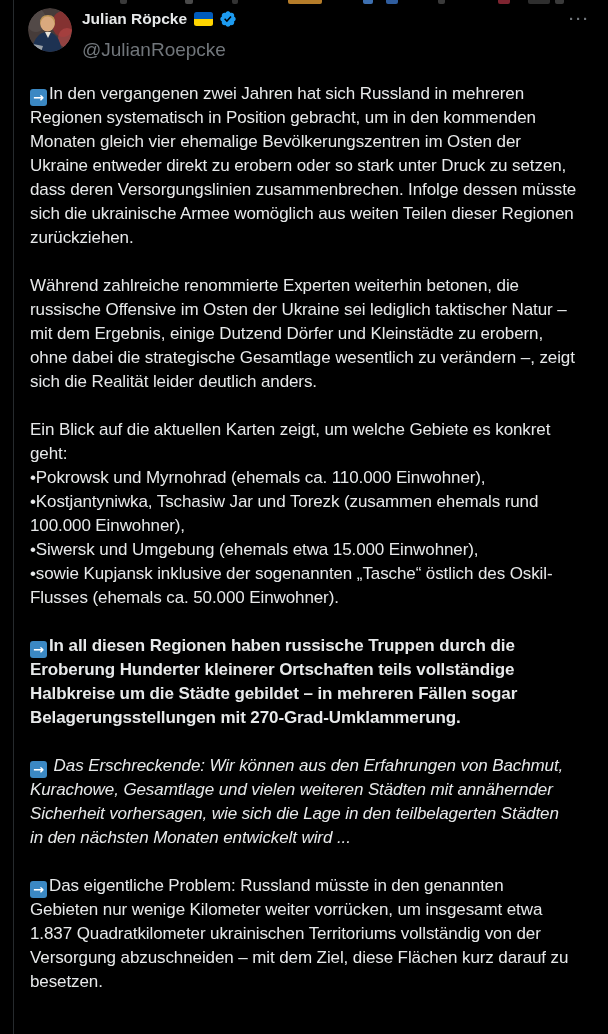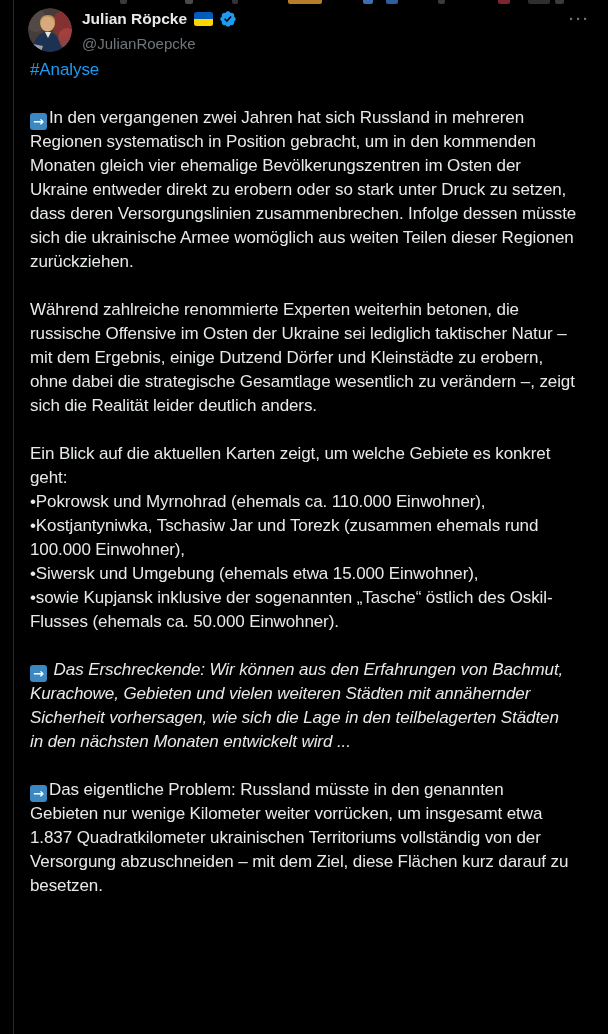--- a/index.html
+++ b/index.html
@@ -29,21 +29,21 @@
   .g6 { left:555px; width:9px;  background:#3a3a3a; }
 
   .header { position:absolute; top:8px; left:28px; right:16px; height:48px; }
   .avatar { position:absolute; left:0; top:0; width:44px; height:44px; border-radius:50%; overflow:hidden; cursor:pointer; }
   .id-block { position:absolute; left:54px; top:1px; }
   .name-row { display:flex; align-items:center; gap:6px;text-align:center; }
   .display-name { font-size:15.5px; font-weight:700; color:#e7e9ea; line-height:20px; white-space:nowrap; }
   .flag { display:inline-block; width:19px; height:14px; border-radius:2.5px; margin-left:1px;
           background:linear-gradient(to bottom, #005BBB 0 50%, #FFD500 50% 100%); }
   .badge { width:18px; height:18px; display:inline-block; }
-  .handle { font-size:15px; color:#71767b; line-height:20px; margin-top:5px; }
+  .handle { font-size:19px; color:#71767b; line-height:20px; margin-top:11px; }
   .more-btn { position:absolute; right:2px; top:4px; color:#71767b; font-size:15px; letter-spacing:2px;
               font-weight:700; cursor:pointer; line-height:14px; }
 
   .tweet-text { position:absolute; top:58px; left:30px; width:576px; }
   .tweet-text p { font-size:17px; line-height:24px; margin:24px 0 0 0; white-space:pre-wrap; letter-spacing:-0.1px; }
   .tweet-text p.first { margin-top:0; }
   .hashtag { color:#1d9bf0; text-decoration:none; cursor:pointer; }
   .bold { font-weight:700; }
   .italic { font-style:italic; }
 
@@ -105,21 +105,20 @@
           <path fill="#1d9bf0" d="M22.25 12c0-1.43-.88-2.67-2.19-3.34.46-1.39.2-2.9-.81-3.91s-2.52-1.27-3.91-.81c-.66-1.31-1.91-2.19-3.34-2.19s-2.67.88-3.33 2.19c-1.4-.46-2.91-.2-3.92.81s-1.26 2.52-.8 3.91c-1.31.67-2.2 1.91-2.2 3.34s.89 2.67 2.2 3.34c-.46 1.39-.21 2.9.8 3.91s2.52 1.26 3.91.81c.67 1.31 1.91 2.19 3.34 2.19s2.68-.88 3.34-2.19c1.39.45 2.9.2 3.91-.81s1.27-2.52.81-3.91c1.31-.67 2.19-1.91 2.19-3.34zm-11.71 4.2L6.8 12.46l1.41-1.42 2.26 2.26 4.8-5.23 1.47 1.36-6.2 6.77z"></path>
         </svg>
       </span>
     </div>
     <div class="handle">@JulianRoepcke</div>
   </div>
   <div class="more-btn">···</div>
 </div>
 
 <div class="tweet-text">
-  <p class="first"><a class="hashtag">#Analyse</a></p>
 
   <p><span class="arrow-emoji"></span><span>In den vergangenen zwei Jahren hat sich Russland in mehreren
 Regionen systematisch in Position gebracht, um in den kommenden
 Monaten gleich vier ehemalige Bevölkerungszentren im Osten der
 Ukraine entweder direkt zu erobern oder so stark unter Druck zu setzen,
 dass deren Versorgungslinien zusammenbrechen. Infolge dessen müsste
 sich die ukrainische Armee womöglich aus weiten Teilen dieser Regionen
 zurückziehen.</span></p>
 
   <p><span>Während zahlreiche renommierte Experten weiterhin betonen, die
@@ -130,23 +129,27 @@
 
   <p><span>Ein Blick auf die aktuellen Karten zeigt, um welche Gebiete es konkret
 geht:
 •Pokrowsk und Myrnohrad (ehemals ca. 110.000 Einwohner),
 •Kostjantyniwka, Tschasiw Jar und Torezk (zusammen ehemals rund
 100.000 Einwohner),
 •Siwersk und Umgebung (ehemals etwa 15.000 Einwohner),
 •sowie Kupjansk inklusive der sogenannten „Tasche“ östlich des Oskil-
 Flusses (ehemals ca. 50.000 Einwohner).</span></p>
 
+  <p class="bold"><span class="arrow-emoji"></span><span>In all diesen Regionen haben russische Truppen durch die
+Eroberung Hunderter kleinerer Ortschaften teils vollständige
+Halbkreise um die Städte gebildet – in mehreren Fällen sogar
+Belagerungsstellungen mit 270-Grad-Umklammerung.</span></p>
 
   <p class="italic"><span class="arrow-emoji"></span><span> Das Erschreckende: Wir können aus den Erfahrungen von Bachmut,
-Kurachowe, Gebieten und vielen weiteren Städten mit annähernder
+Kurachowe, Gesamtlage und vielen weiteren Städten mit annähernder
 Sicherheit vorhersagen, wie sich die Lage in den teilbelagerten Städten
 in den nächsten Monaten entwickelt wird ...</span></p>
 
   <p><span class="arrow-emoji"></span><span>Das eigentliche Problem: Russland müsste in den genannten
 Gebieten nur wenige Kilometer weiter vorrücken, um insgesamt etwa
 1.837 Quadratkilometer ukrainischen Territoriums vollständig von der
 Versorgung abzuschneiden – mit dem Ziel, diese Flächen kurz darauf zu
 besetzen.</span></p>
 </div>
 

